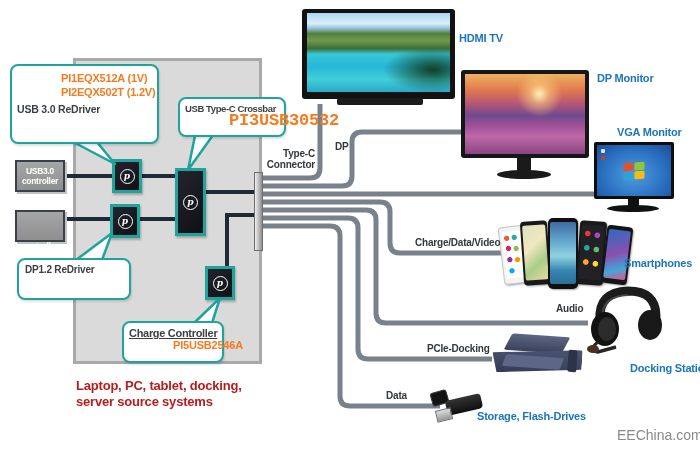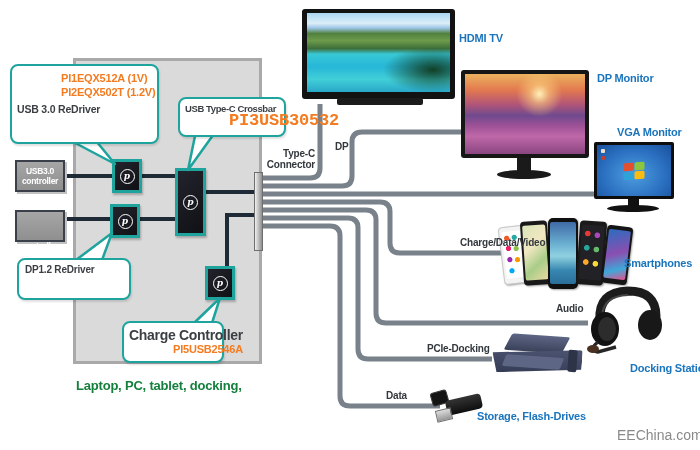--- a/index.html
+++ b/index.html
@@ -44,24 +44,24 @@
   .callout{background:#fff;border:2.5px solid var(--teal);border-radius:8px;z-index:5;box-shadow:1px 2px 2px rgba(0,0,0,.12);}
   .callout .part{color:var(--orange);font-weight:bold;font-size:11px;line-height:13.5px;letter-spacing:-0.2px;white-space:nowrap;padding-left:44px;}
   .callout .lbl{color:#3b3f44;font-weight:bold;font-size:10px;letter-spacing:-0.2px;white-space:nowrap;}
   #co-usb{left:10px;top:64px;width:135px;height:64px;padding:6px 5px;}
   #co-usb .lbl{margin-top:4px;font-size:10.5px;}
   #co-xbar{left:178px;top:97px;width:94px;height:28px;padding:4px 5px;}
   #co-xbar .lbl{font-size:9.5px;letter-spacing:-0.4px;}
   #co-xbar .part{font-size:17px;font-family:Liberation Mono, monospace;}
   #co-dprd{left:17px;top:258px;width:98px;height:30px;padding:4px 6px;}
   #co-chg{left:122px;top:321px;width:88px;height:30px;padding:4px 5px;}
-  #co-chg .lbl{font-size:14px;letter-spacing:-0.3px;}
-
-  
-  #caption{left:76px;top:378px;color:#15803d;font-weight:bold;font-size:13px;line-height:16px;letter-spacing:-0.2px;z-index:2;}
+  #co-chg .lbl{font-size:11px;letter-spacing:-0.3px;text-decoration:underline;}
+
+  
+  #caption{left:76px;top:378px;color:#b91c1c;font-weight:bold;font-size:13px;line-height:16px;letter-spacing:-0.2px;z-index:2;}
   #watermark{left:617px;top:427px;color:#8a8a8a;font-size:14px;z-index:5;}
 
   
   .buslbl{color:#33383d;font-weight:bold;font-size:10px;letter-spacing:-0.2px;z-index:5;white-space:nowrap;}
   
   .devlbl{color:var(--blue-label);font-weight:bold;font-size:11px;letter-spacing:-0.2px;z-index:5;white-space:nowrap;}
 
   
   .dev{z-index:3;}
   #tv{left:302px;top:9px;width:153px;height:90px;background:#121212;border-radius:3px;padding:4px 5px 7px;box-sizing:border-box;}
@@ -201,29 +201,30 @@
   <div class="abs callout" id="co-dprd">
     <div class="lbl">DP1.2 ReDriver</div>
   </div>
   <div class="abs callout" id="co-chg">
     <div class="lbl">Charge Controller</div>
     <div class="part">PI5USB2546A</div>
   </div>
 
   <div class="abs" id="caption">
     <div>Laptop, PC, tablet, docking,</div>
+    <div>server source systems</div>
   </div>
   <div class="abs" id="watermark">EEChina.com</div>
 
   <div class="abs buslbl" style="left:263px;top:148px;width:52px;text-align:right;">
     <div>Type-C</div>
     <div>Connector</div>
   </div>
   <div class="abs buslbl" style="left:335px;top:141px;">DP</div>
-  <div class="abs buslbl" style="left:415px;top:237px;margin-left:45px;">Charge/Data/Video</div>
+  <div class="abs buslbl" style="left:415px;top:237px;">Charge/Data/Video</div>
   <div class="abs buslbl" style="left:556px;top:303px;text-align:center;">Audio</div>
   <div class="abs buslbl" style="left:427px;top:343px;">PCIe-Docking</div>
   <div class="abs buslbl" style="left:386px;top:390px;">Data</div>
 
   <div class="abs dev" id="tv">
     <div id="tv-screen"></div>
   </div>
   <div class="abs dev" id="tv-base"></div>
 
   <div class="abs dev" id="dpmon">

